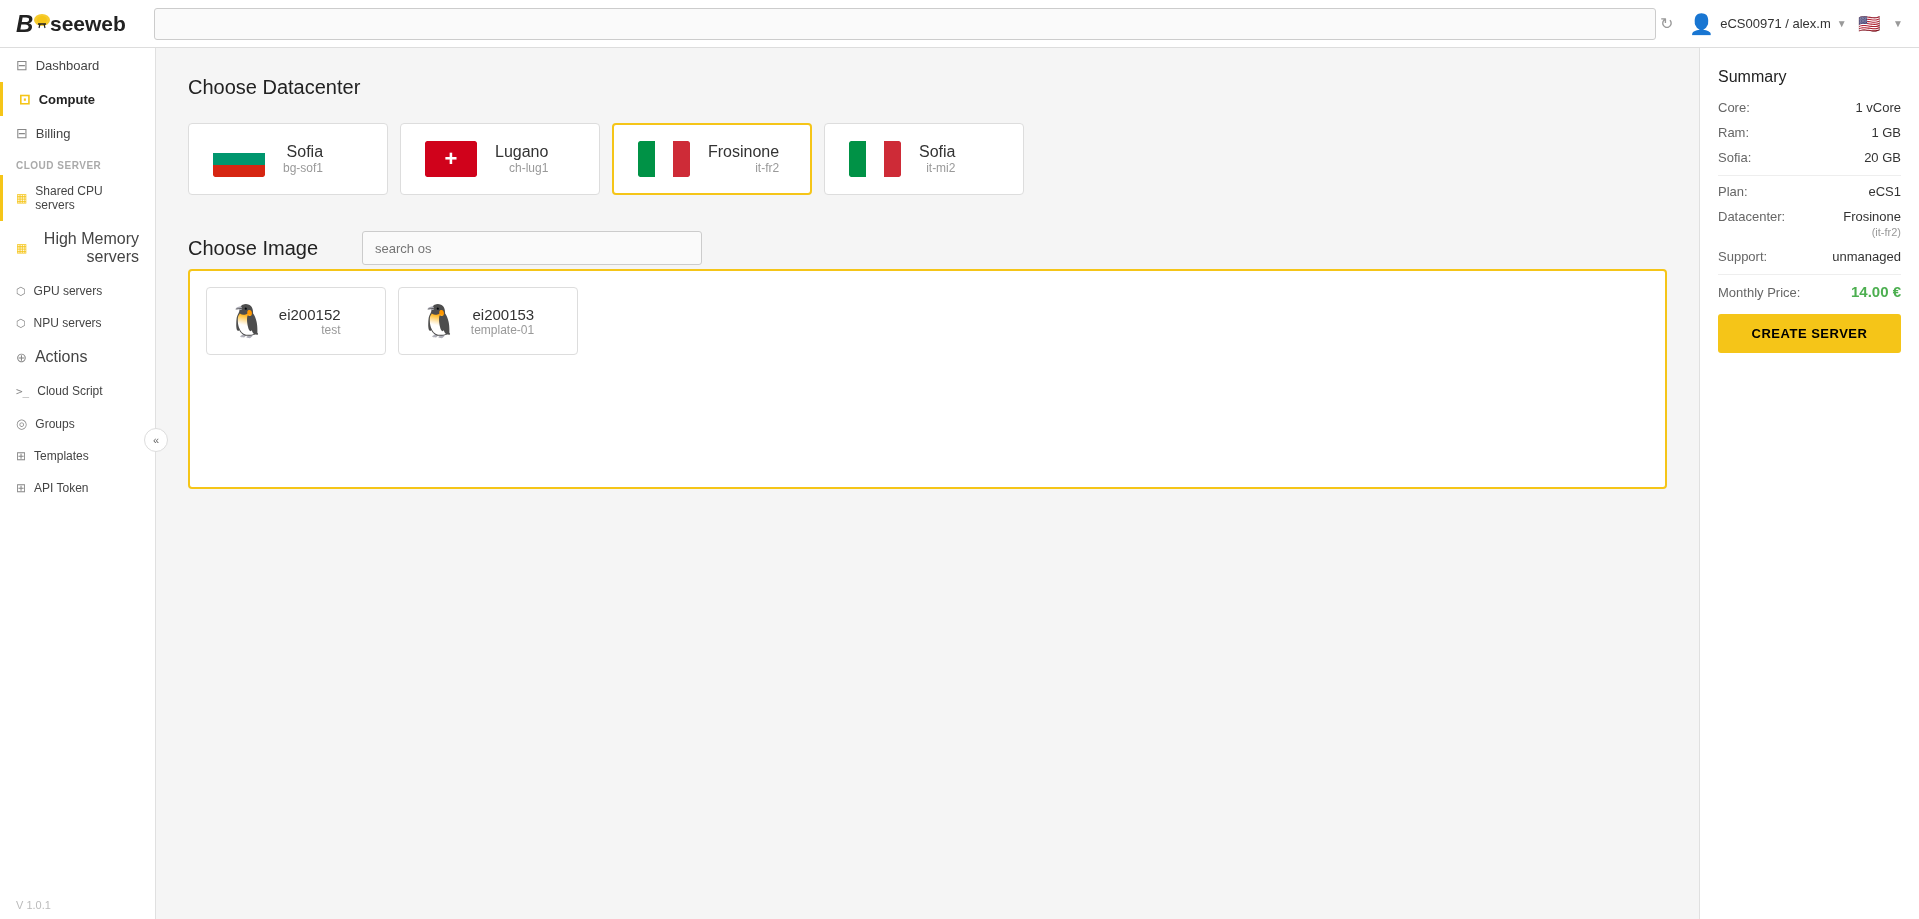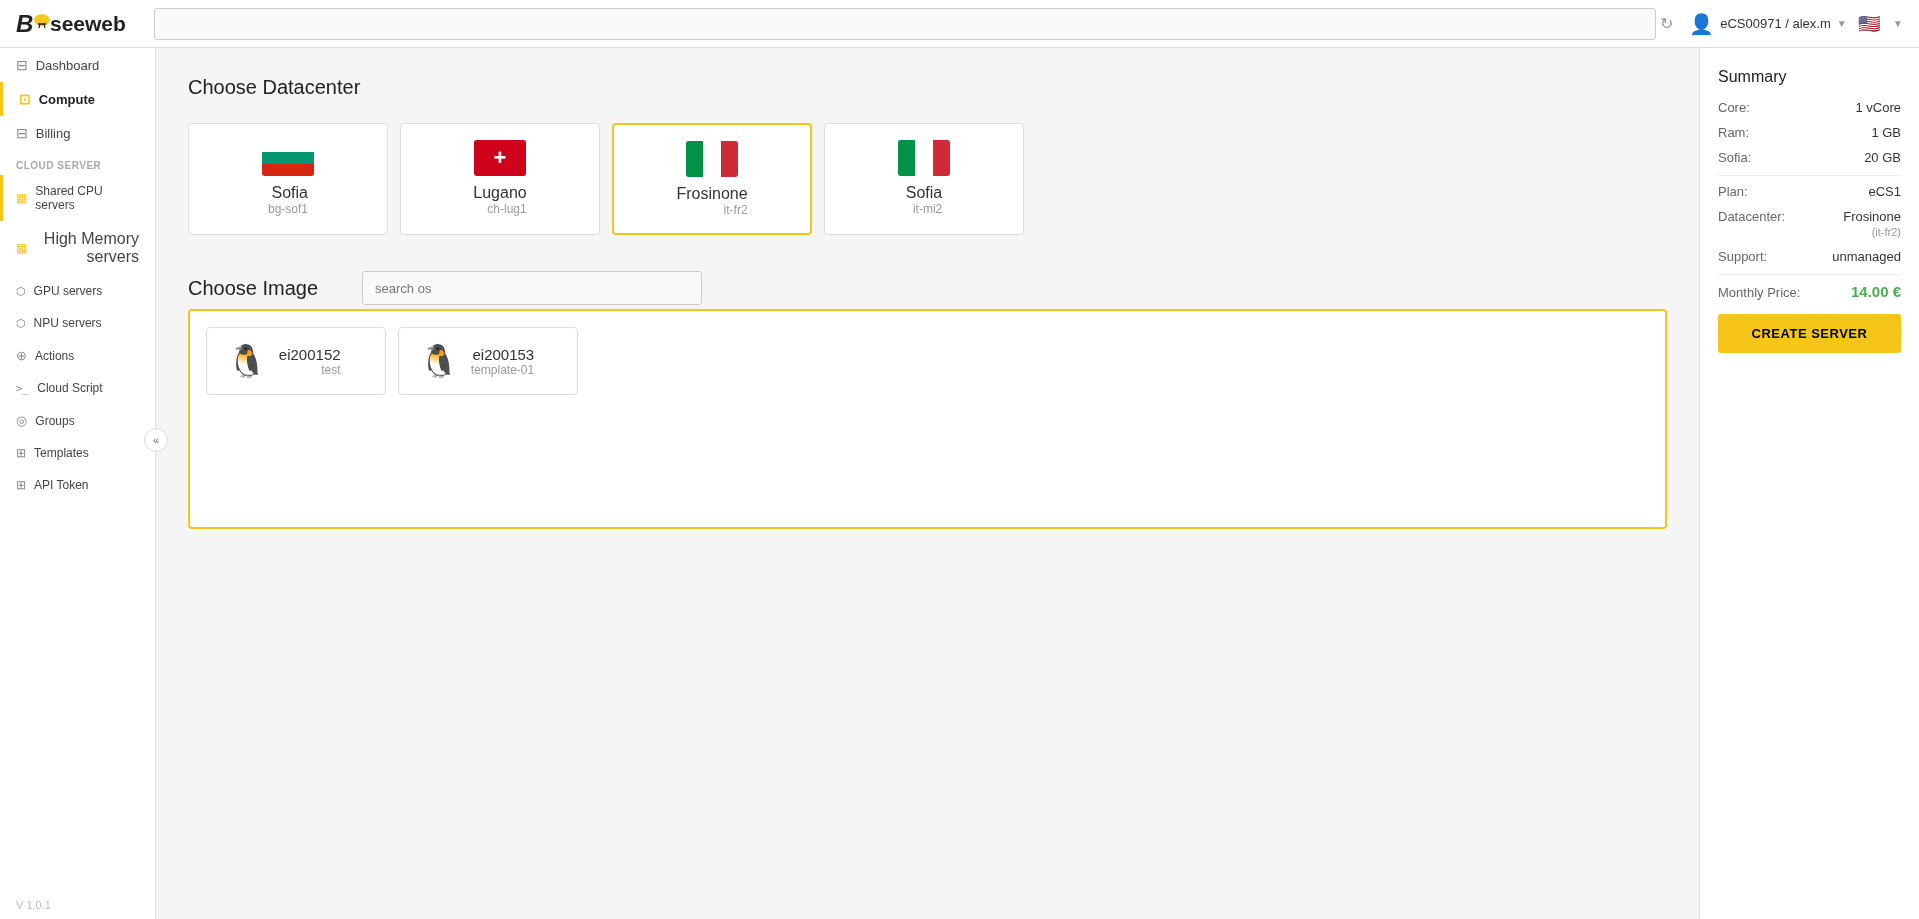--- a/index.html
+++ b/index.html
@@ -30,23 +30,23 @@
     .sidebar-bottom { margin-top: auto; padding: 8px 16px; font-size: 11px; color: #bbb; }
 
     
     .main-content { flex: 1; overflow-y: auto; padding: 28px 32px; position: relative; }
 
     .section-title { font-size: 20px; font-weight: 400; color: #222; margin-bottom: 24px; }
 
     
     .datacenter-grid { display: flex; flex-wrap: wrap; gap: 12px; margin-bottom: 36px; }
     .dc-card {
-      display: flex; align-items: center; gap: 8px;
+      display: flex; align-items: center; gap: 18px;
       border: 1px solid #ddd; border-radius: 4px; padding: 16px 24px;
-      cursor: pointer; background: #fff; min-width: 200px; flex-direction: column;
+      cursor: pointer; background: #fff; min-width: 200px;
     }
     .dc-card.selected { border: 2px solid #f5c518; }
     .dc-flag { width: 52px; height: 36px; display: flex; align-items: center; justify-content: center; overflow: hidden; border-radius: 2px; }
     .dc-info { display: flex; flex-direction: column; align-items: flex-end; }
     .dc-name { font-size: 16px; color: #333; font-weight: 400; }
     .dc-code { font-size: 12px; color: #999; }
     .flag-ch { background: #d0021b; width: 52px; height: 36px; border-radius: 2px; position: relative; display: flex; align-items: center; justify-content: center; }
     .flag-ch::after { content: '+'; color: #fff; font-size: 22px; font-weight: 700; }
     .flag-it { width: 52px; height: 36px; border-radius: 2px; display: flex; overflow: hidden; }
     .flag-it-green { background: #009246; flex: 1; }
@@ -153,21 +153,21 @@
     <div class="sidebar-item">
       <span class="sidebar-icon" style="font-size:11px;">⬡</span>
       <span style="font-size:12px;">GPU servers</span>
     </div>
     <div class="sidebar-item">
       <span class="sidebar-icon" style="font-size:11px;">⬡</span>
       <span style="font-size:12px;">NPU servers</span>
     </div>
     <div class="sidebar-item">
       <span class="sidebar-icon" style="font-size:13px;">⊕</span>
-      <span style="font-size:12px;text-align:center;">Actions</span>
+      <span style="font-size:16px;text-align:center;">Actions</span>
     </div>
     <div class="sidebar-item">
       <span class="sidebar-icon" style="font-size:11px; font-family:monospace;">&gt;_</span>
       <span style="font-size:12px;">Cloud Script</span>
     </div>
     <div class="sidebar-item">
       <span class="sidebar-icon" style="font-size:13px;">◎</span>
       <span style="font-size:12px;">Groups</span>
     </div>
     <div class="sidebar-item">

